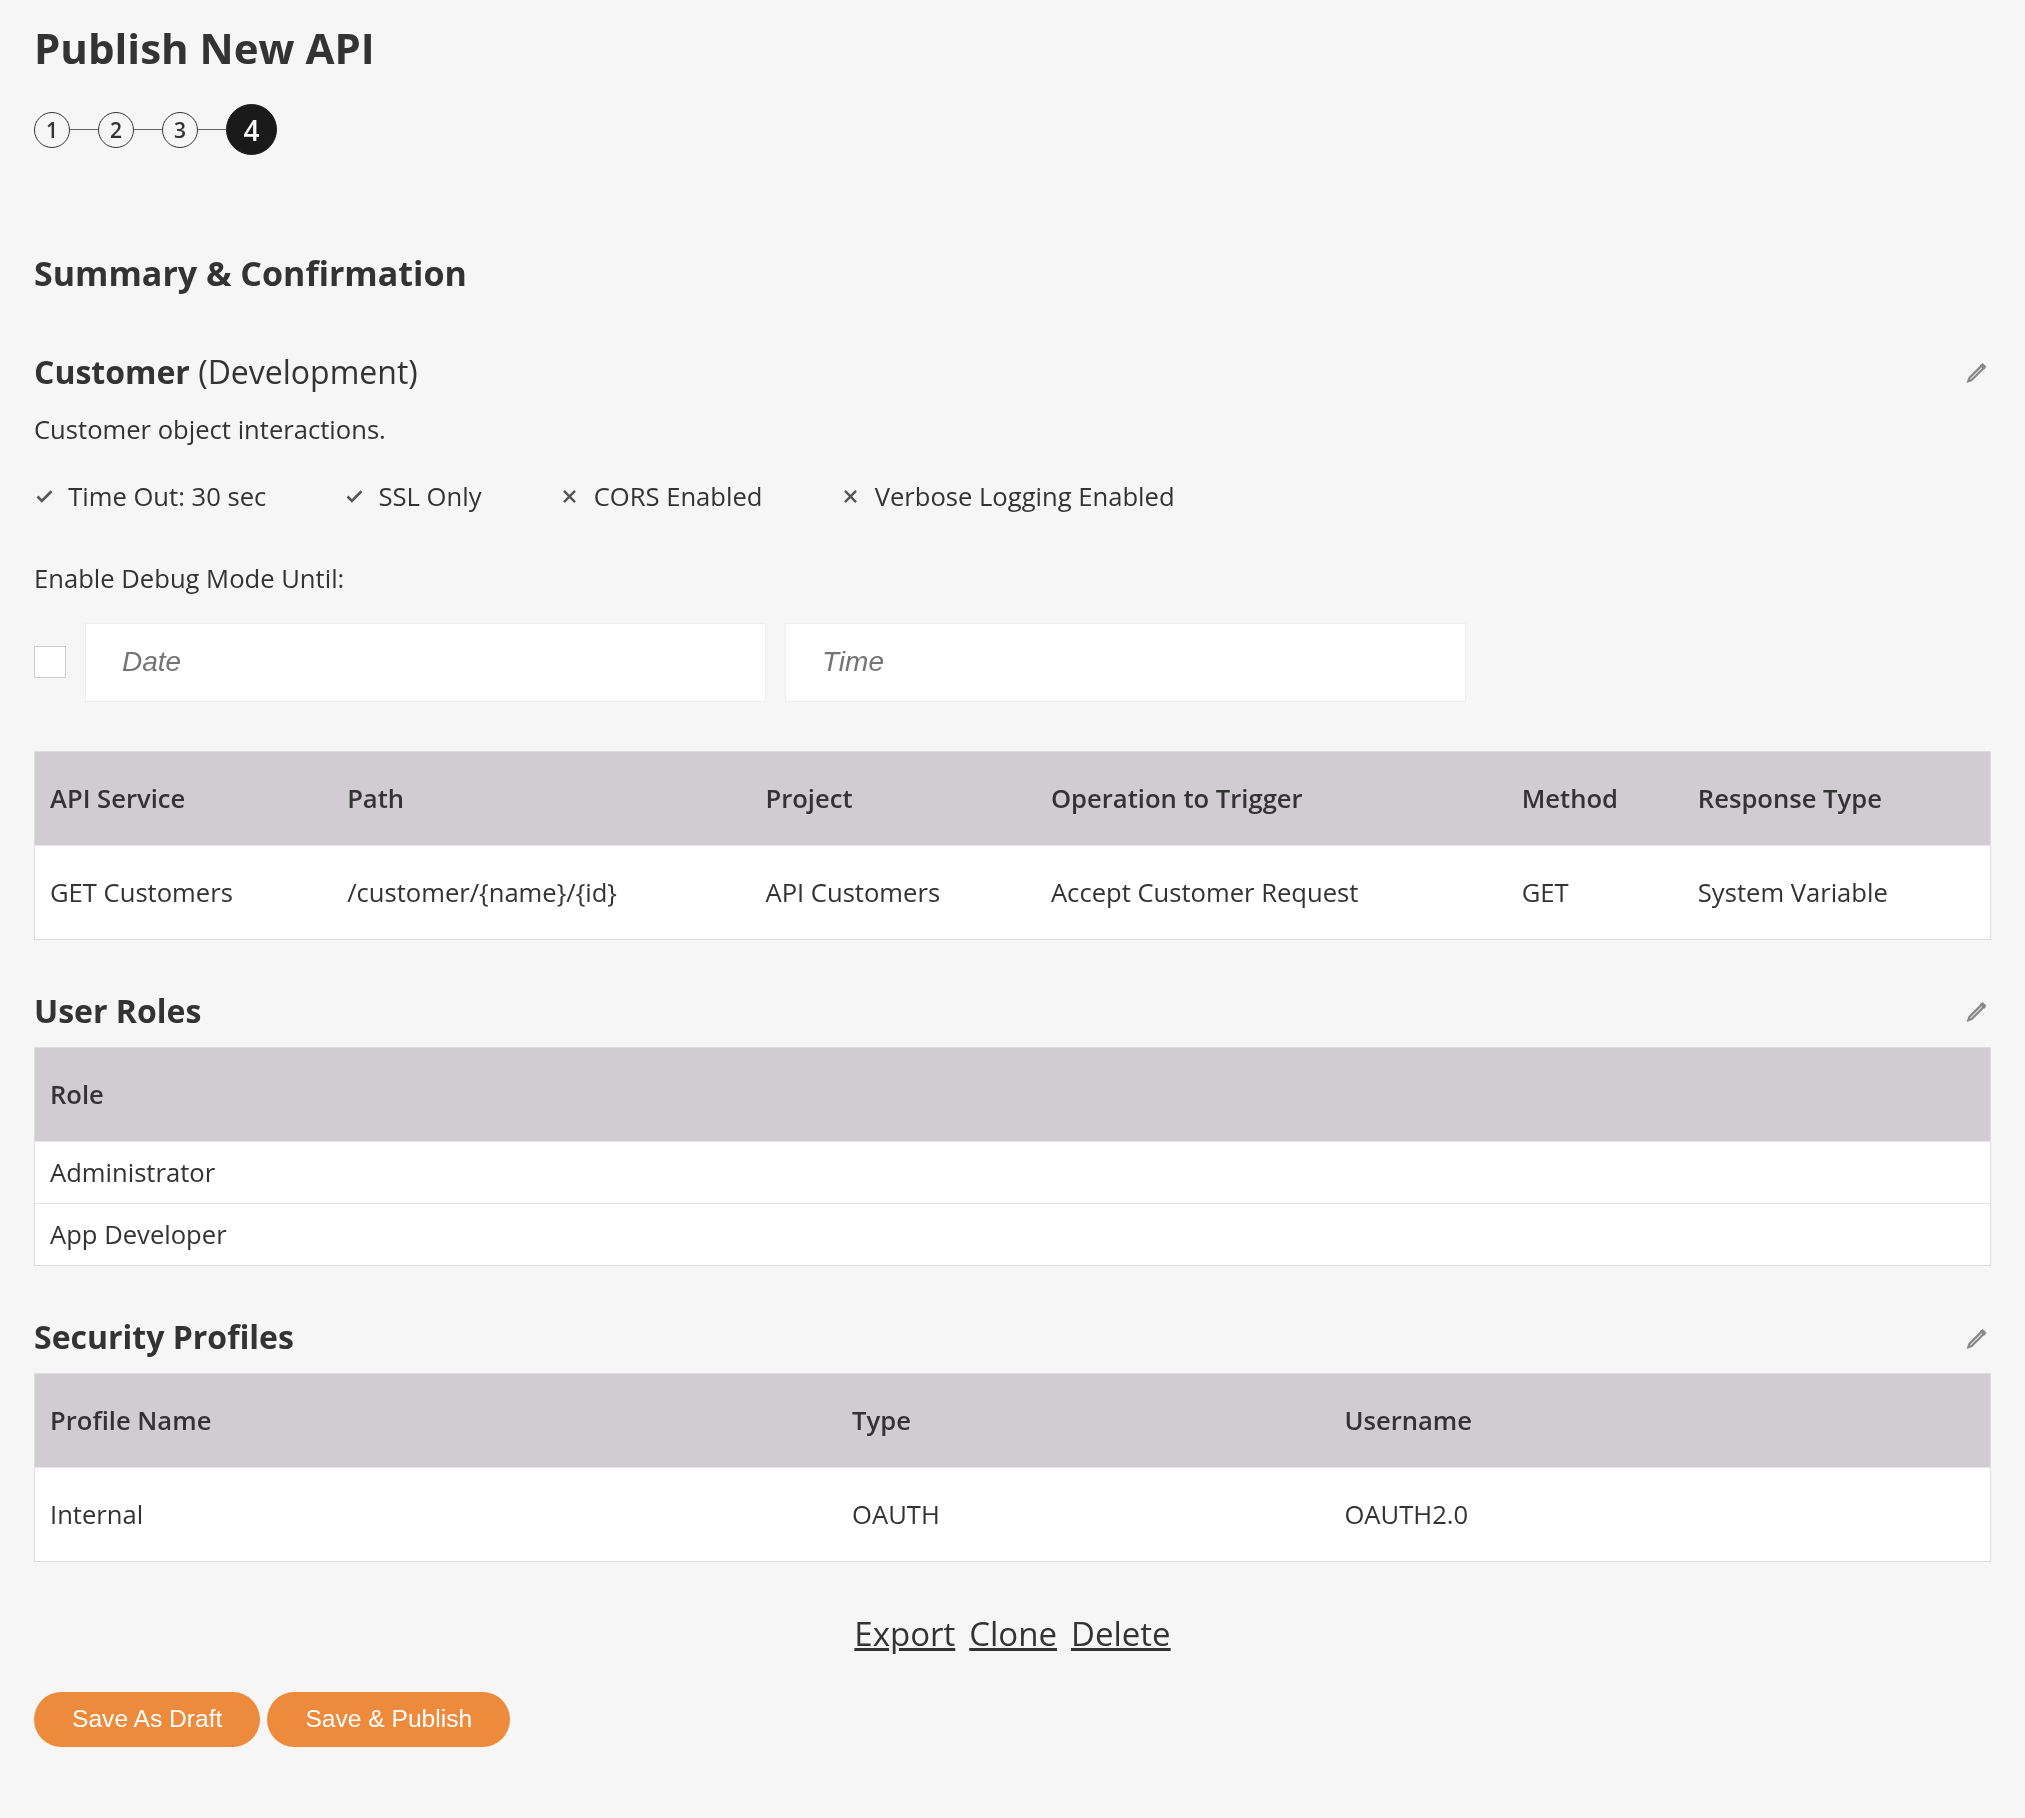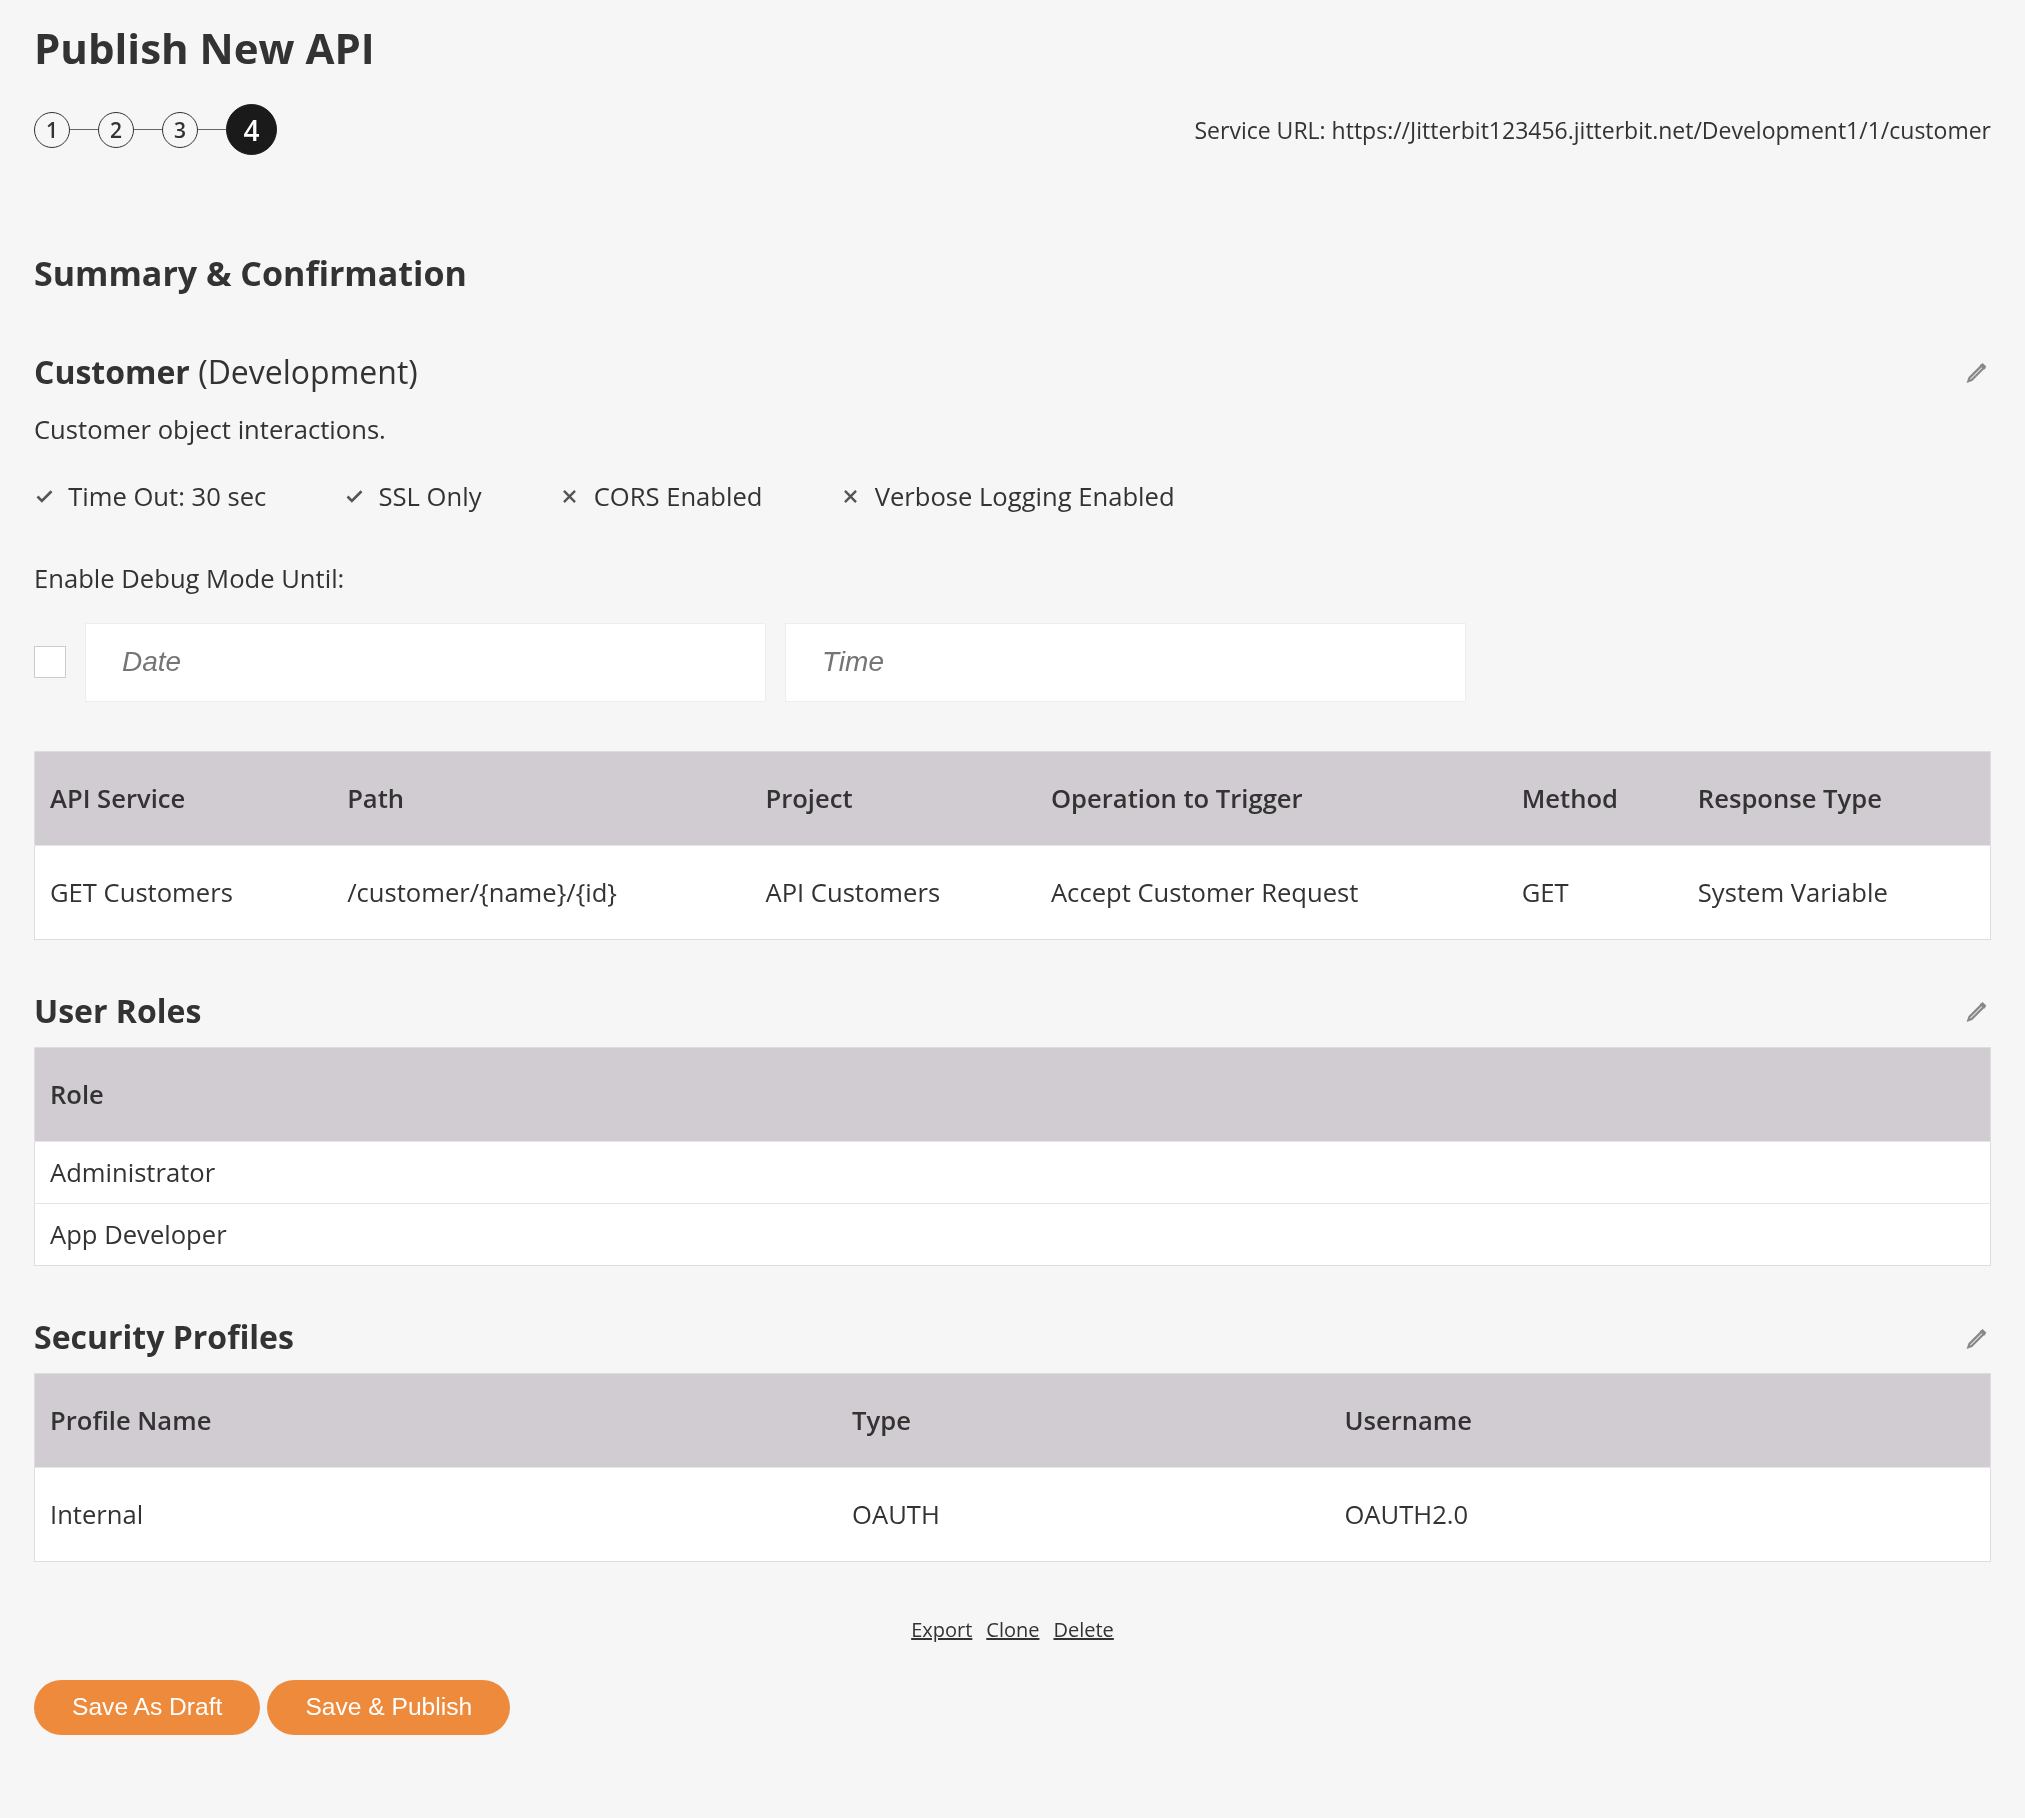--- a/index.html
+++ b/index.html
@@ -106,21 +106,21 @@
 
 .section-header-table { margin-bottom: 15px; }
 
 .footer-links {
   text-align: center;
   margin: 21px 0 36px 0;
 }
 .footer-links a {
   color: #333;
   text-decoration: underline;
-  font-size: 20px;
+  font-size: 33px;
   margin: 0 3.8px;
 }
 .button-row { display: flex; gap: 7px; }
 .btn {
   background: #ed8a3c;
   color: #fff;
   border: none;
   border-radius: 30px;
   padding: 13.2px 38px;
   font-size: 24.6px;
@@ -138,23 +138,20 @@
 
 <div class="stepper-row">
   <div class="stepper">
     <div class="step-circle">1</div>
     <div class="step-line"></div>
     <div class="step-circle">2</div>
     <div class="step-line"></div>
     <div class="step-circle">3</div>
     <div class="step-line"></div>
     <div class="step-circle active">4</div>
-  </div>
-  <div class="service-url">
-    <span>Service URL: </span><span>https://Jitterbit123456.jitterbit.net/Development1/1/customer</span>
   </div>
 </div>
 
 <h2 class="summary-title">Summary &amp; Confirmation</h2>
 
 <div class="section">
   <div class="section-header">
     <h3>
       <span class="api-name">Customer</span>
       <span class="api-env">(Development)</span>

